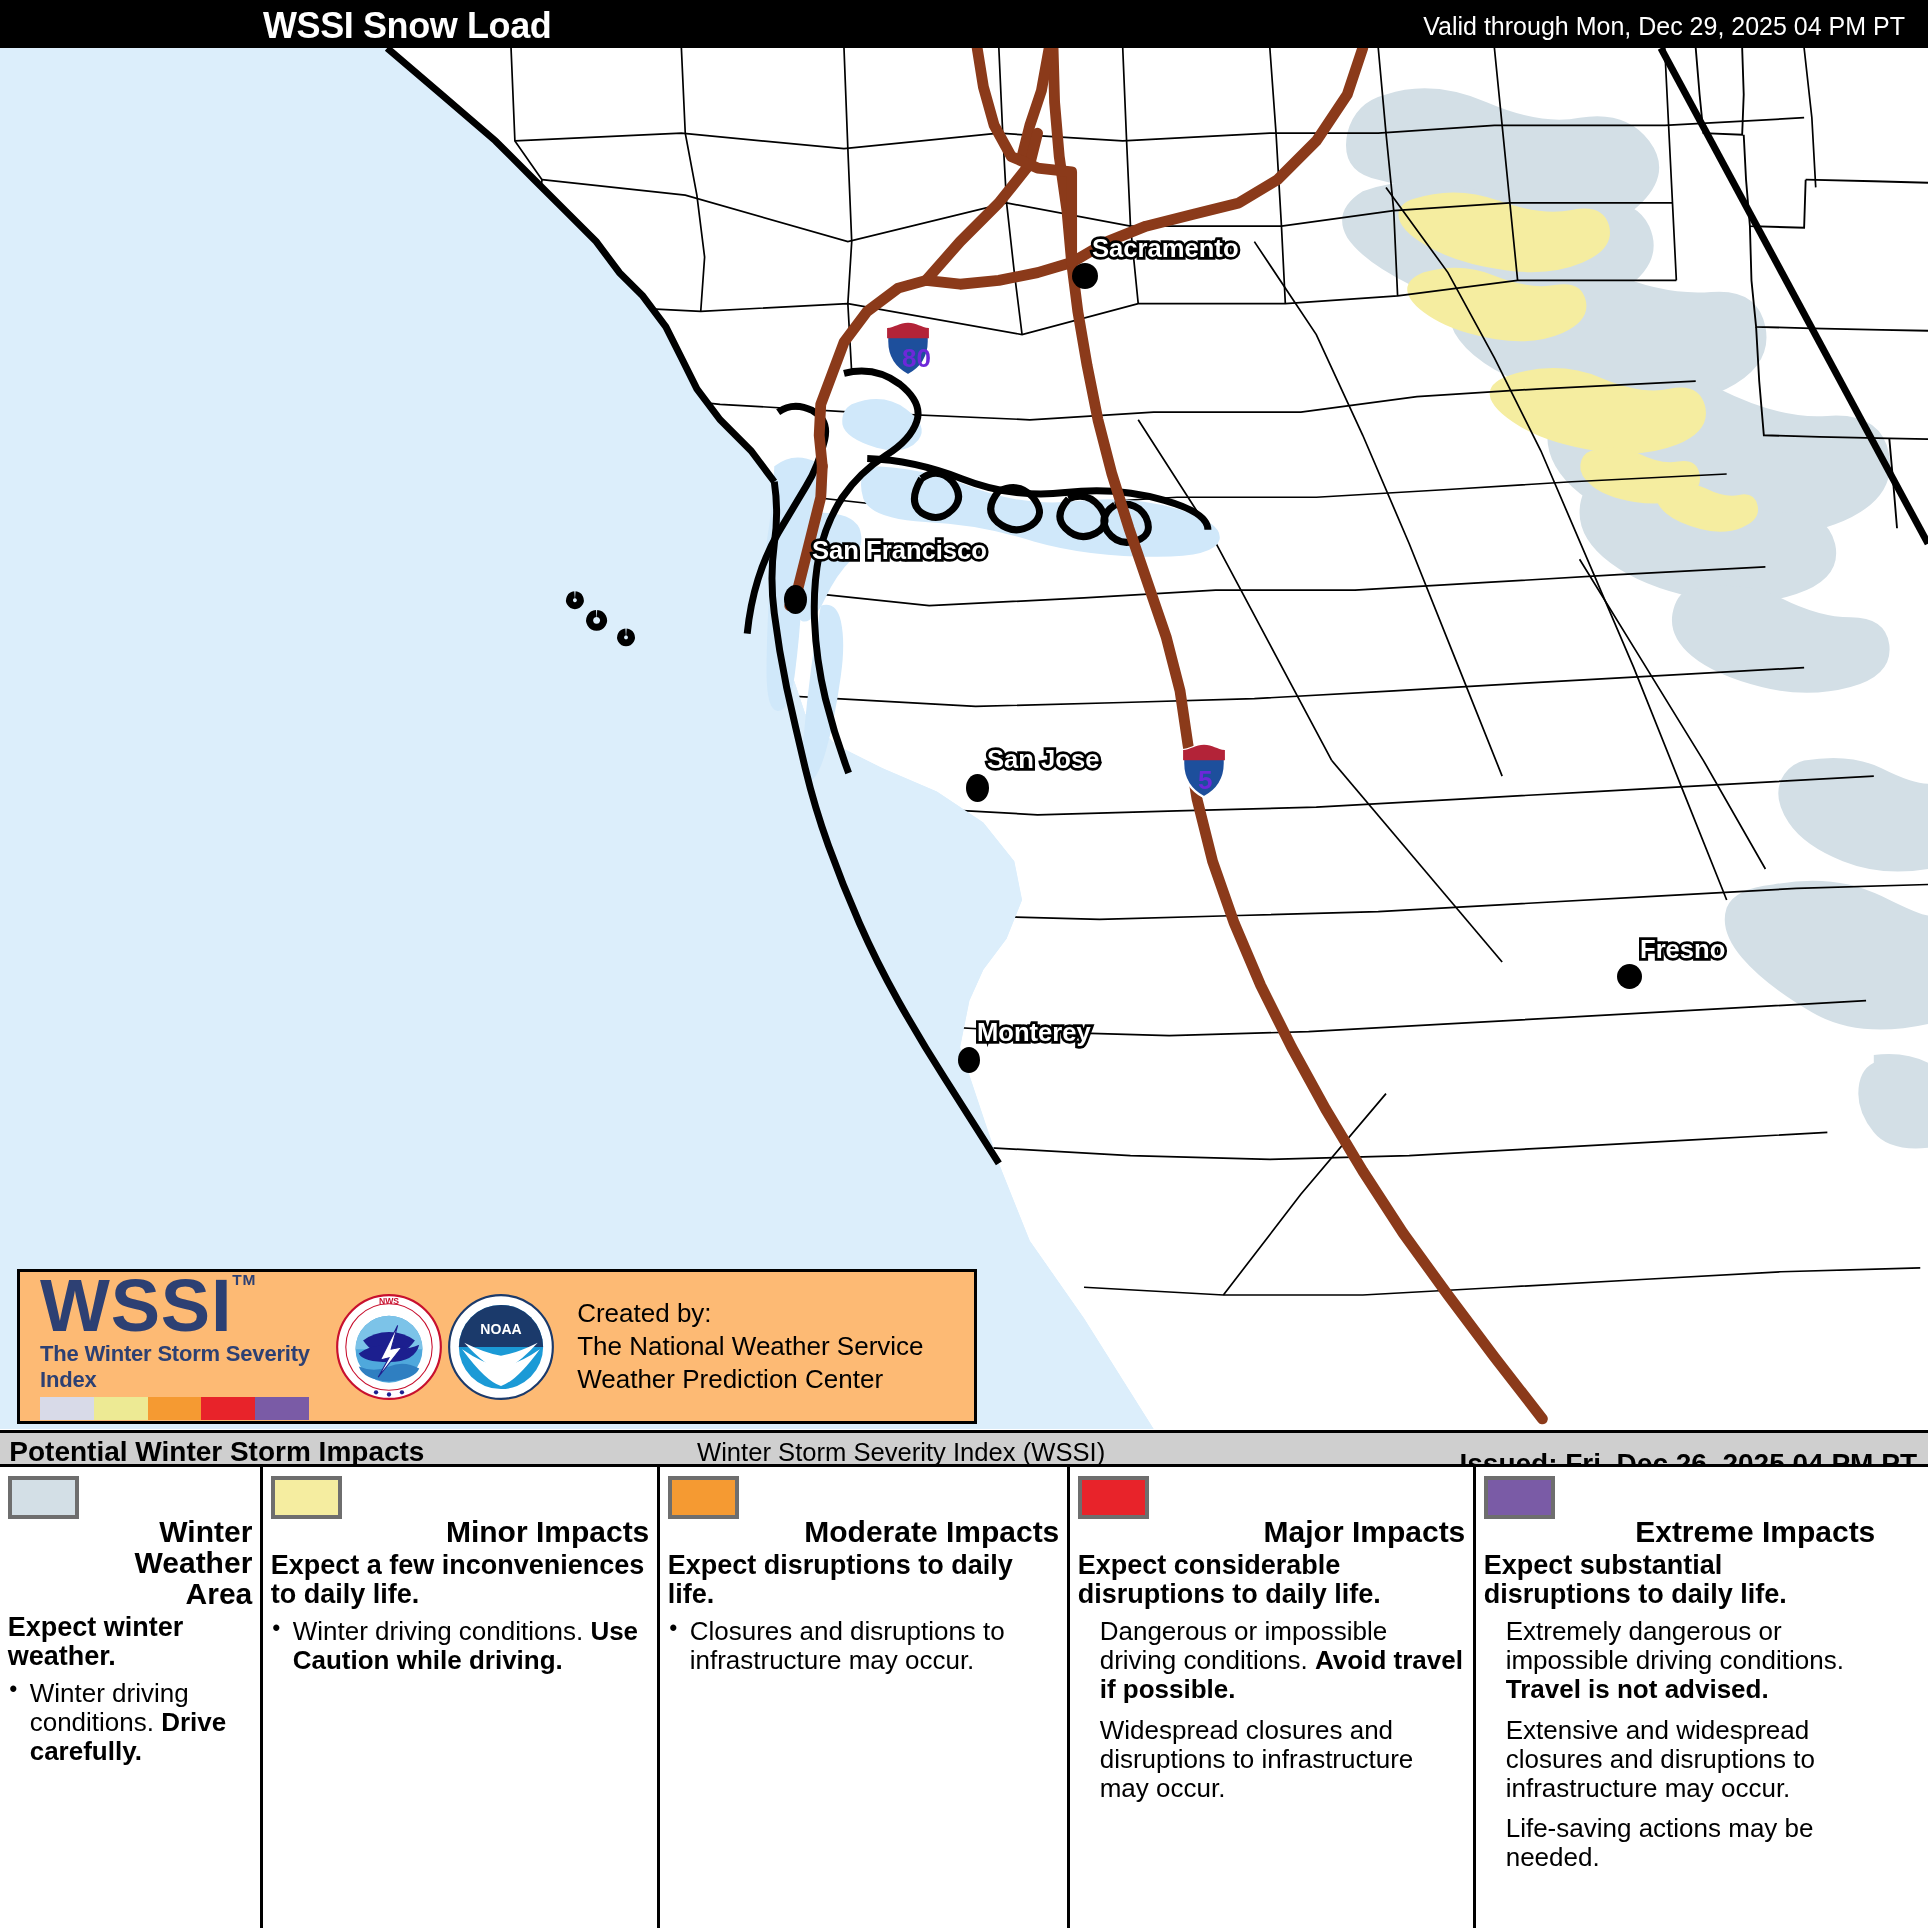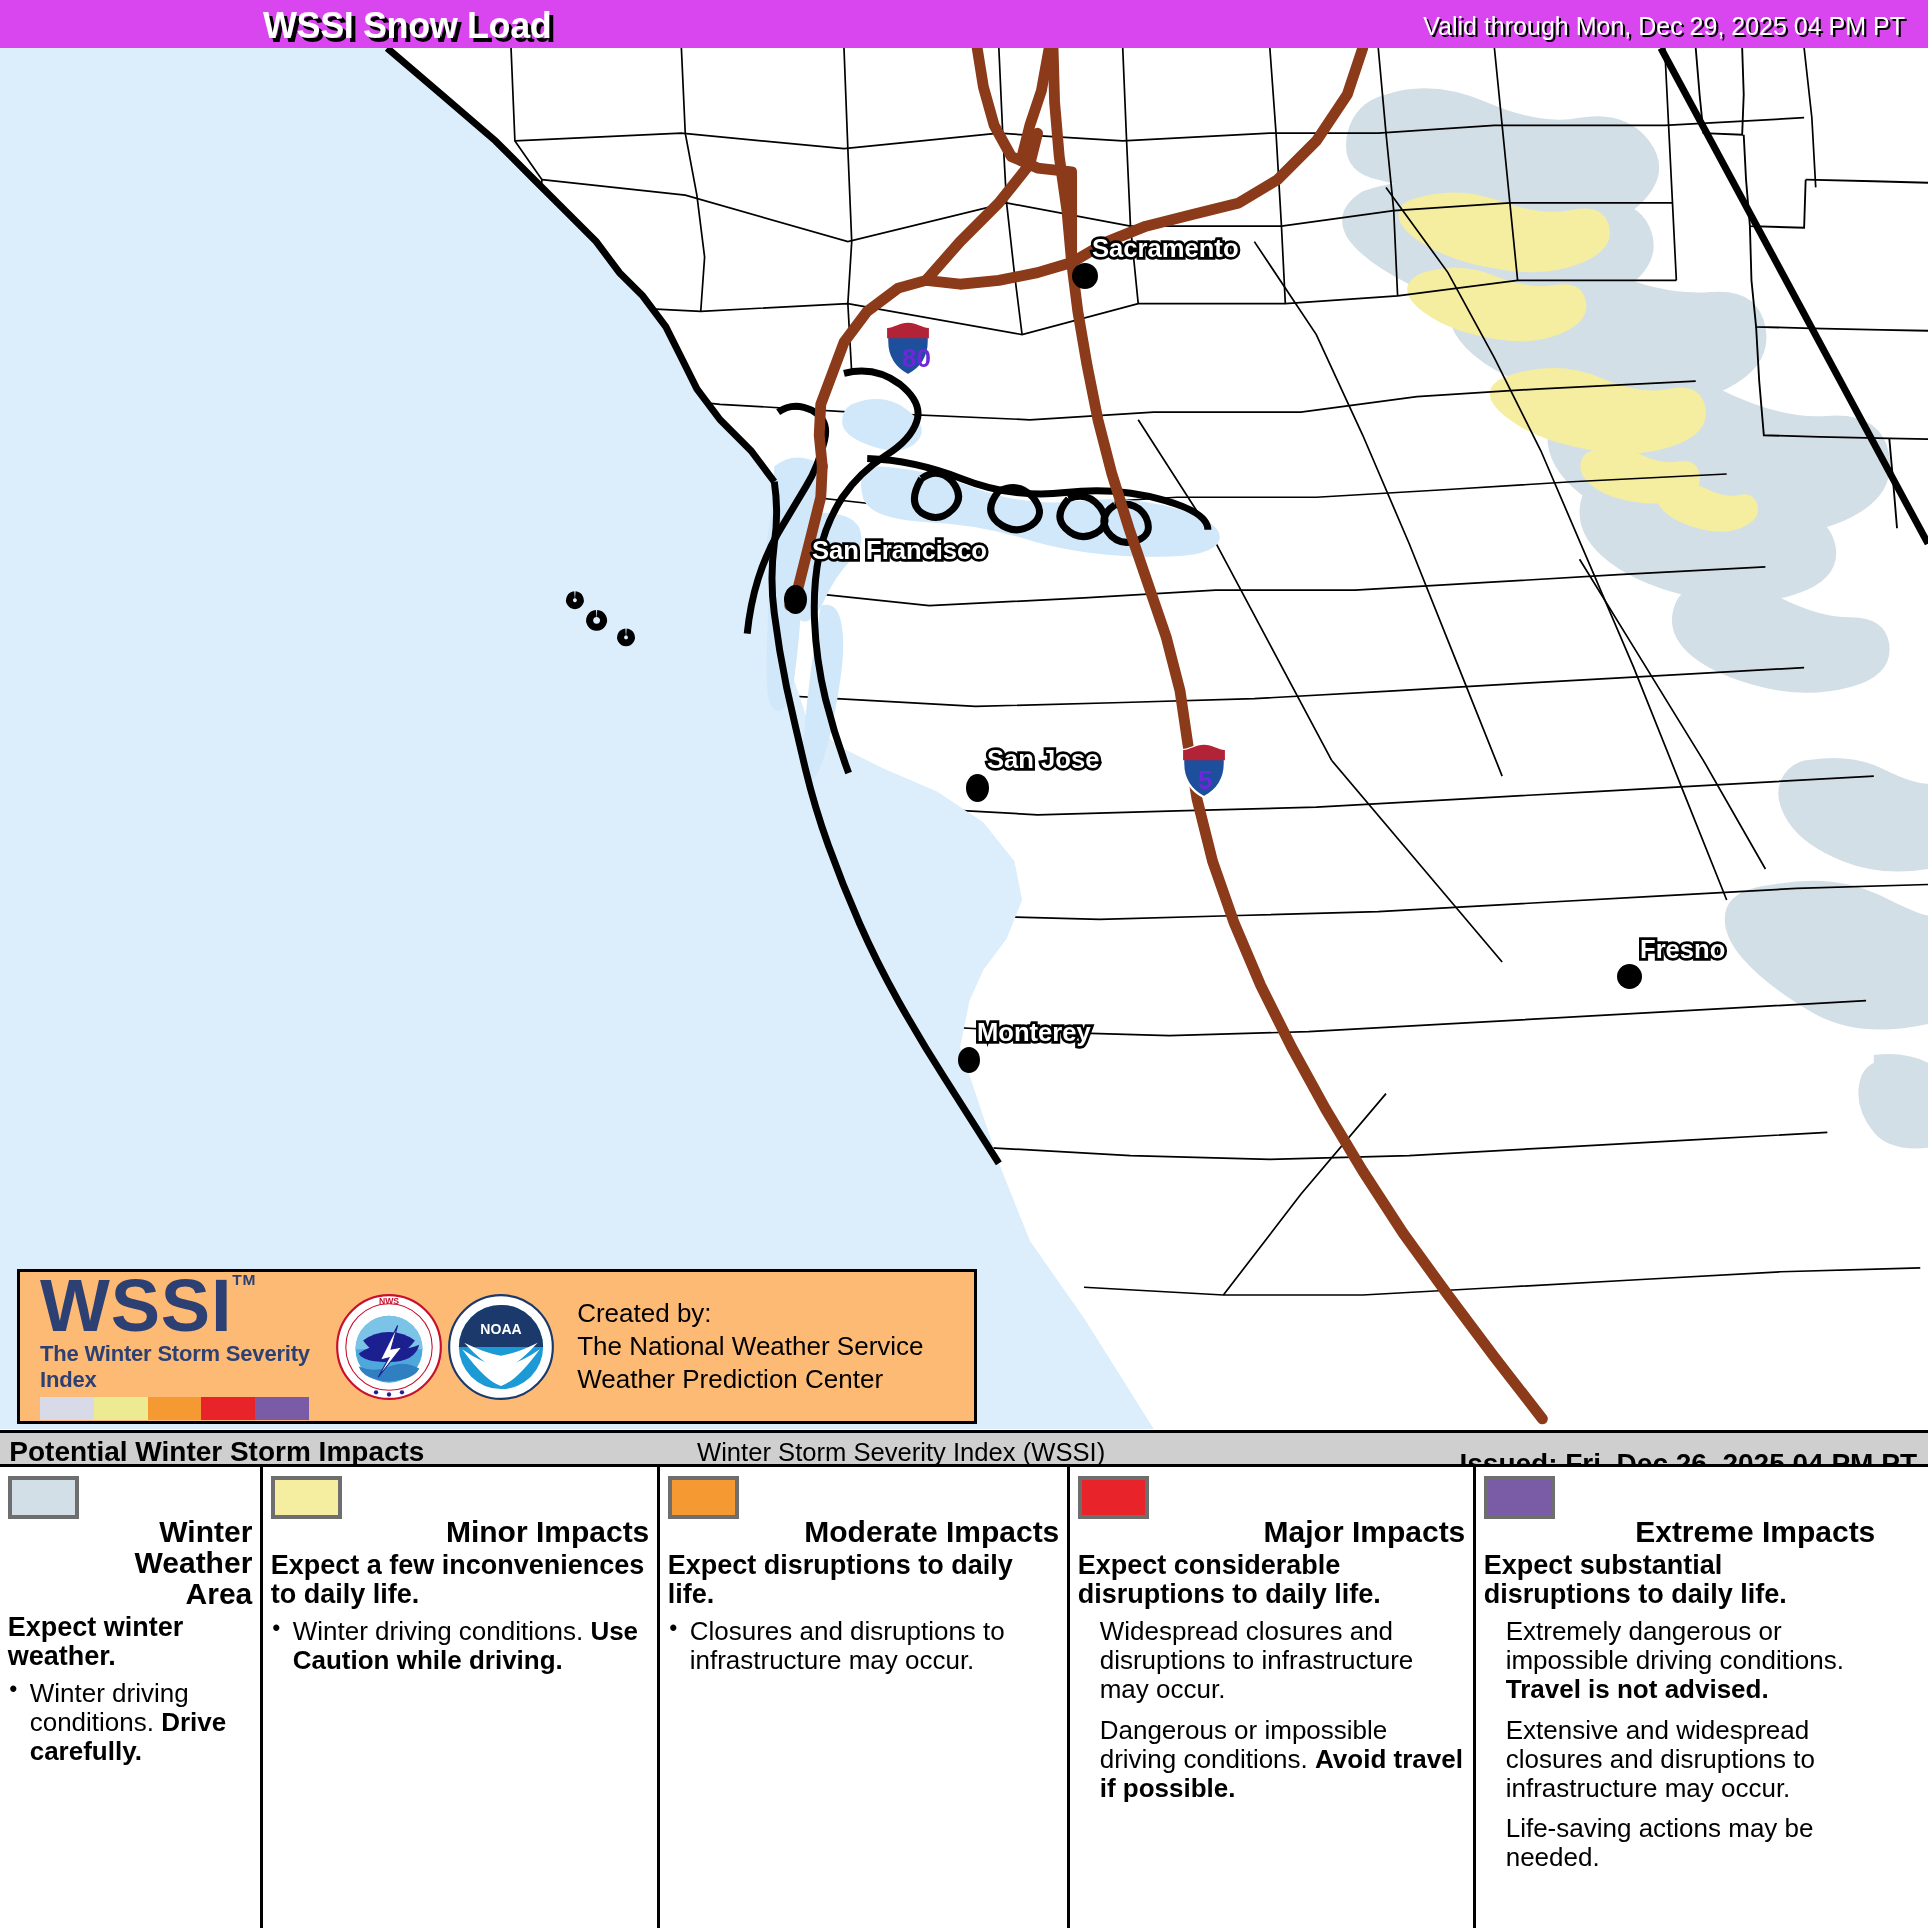--- a/index.html
+++ b/index.html
@@ -7,21 +7,21 @@
   body {
     width:1928px; height:1928px; overflow:hidden;
     font-family:"Liberation Sans", sans-serif;
     background:#ffffff;
   }
   #root { position:relative; width:1928px; height:1928px; }
 
   
   .header {
     position:absolute; left:0; top:0; width:1928px; height:48px;
-    background:#d946ef;
+    background:#000000;
   }
   .header .h-title {
     position:absolute; left:263px; top:4.6px;
     font-size:36px; font-weight:bold; color:#ffffff;
     text-shadow:3.9px 3.9px 0 #000;
     letter-spacing:-0.4px;
   }
   .header .h-valid {
     position:absolute; right:23px; top:12.4px;
     font-size:25px; font-weight:normal; color:#ffffff;
@@ -442,22 +442,22 @@
       </div>
     </div>
 
     <div class="lcol c3">
       <div class="lhead">
         <div class="lswatch" style="background:#e8232a"></div>
         <div class="ltitle">Major Impacts</div>
       </div>
       <div class="lbold">Expect considerable disruptions to daily life.</div>
       <div class="lbullets">
+        <div class="lbullet"><span>Dangerous or impossible driving conditions. </span><b>Avoid travel if possible.</b></div>
         <div class="lbullet"><span>Widespread closures and disruptions to infrastructure may occur.</span><b></b></div>
-        <div class="lbullet"><span>Dangerous or impossible driving conditions. </span><b>Avoid travel if possible.</b></div>
       </div>
     </div>
 
     <div class="lcol c4">
       <div class="lhead">
         <div class="lswatch" style="background:#7a5ba6"></div>
         <div class="ltitle">Extreme Impacts</div>
       </div>
       <div class="lbold">Expect substantial disruptions to daily life.</div>
       <div class="lbullets">

